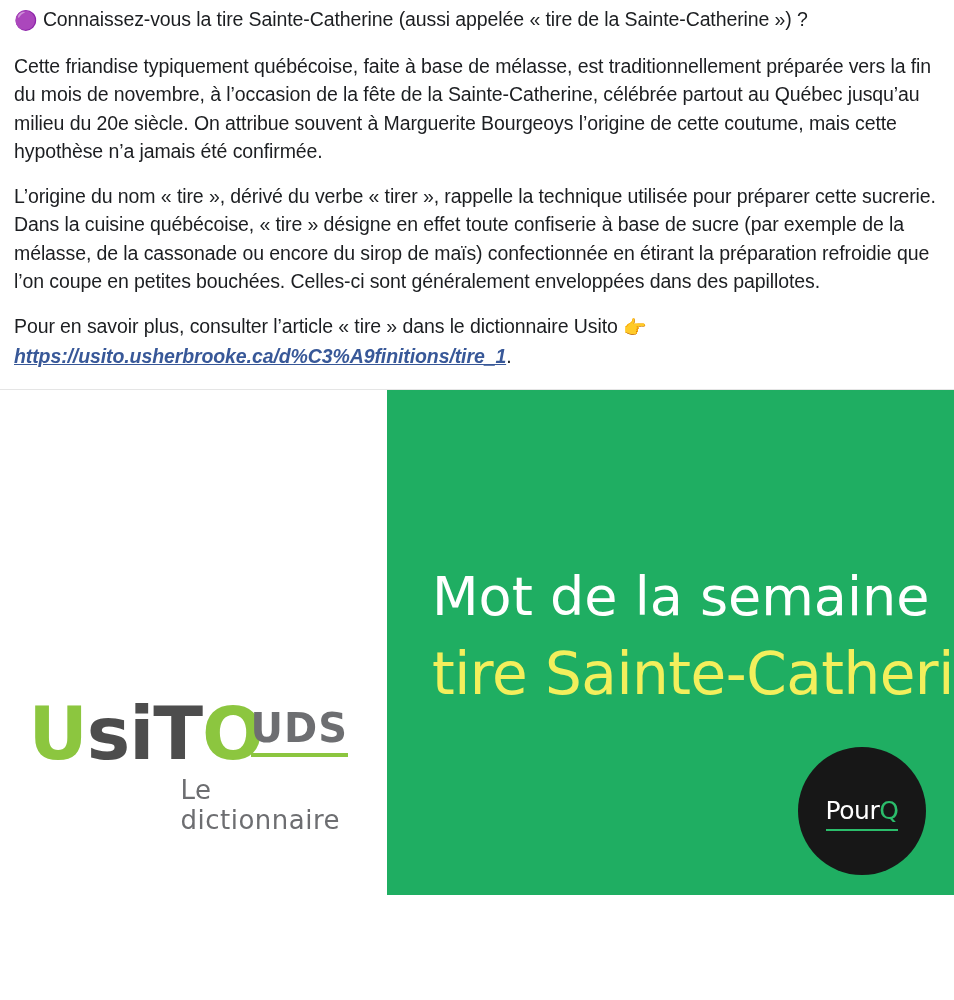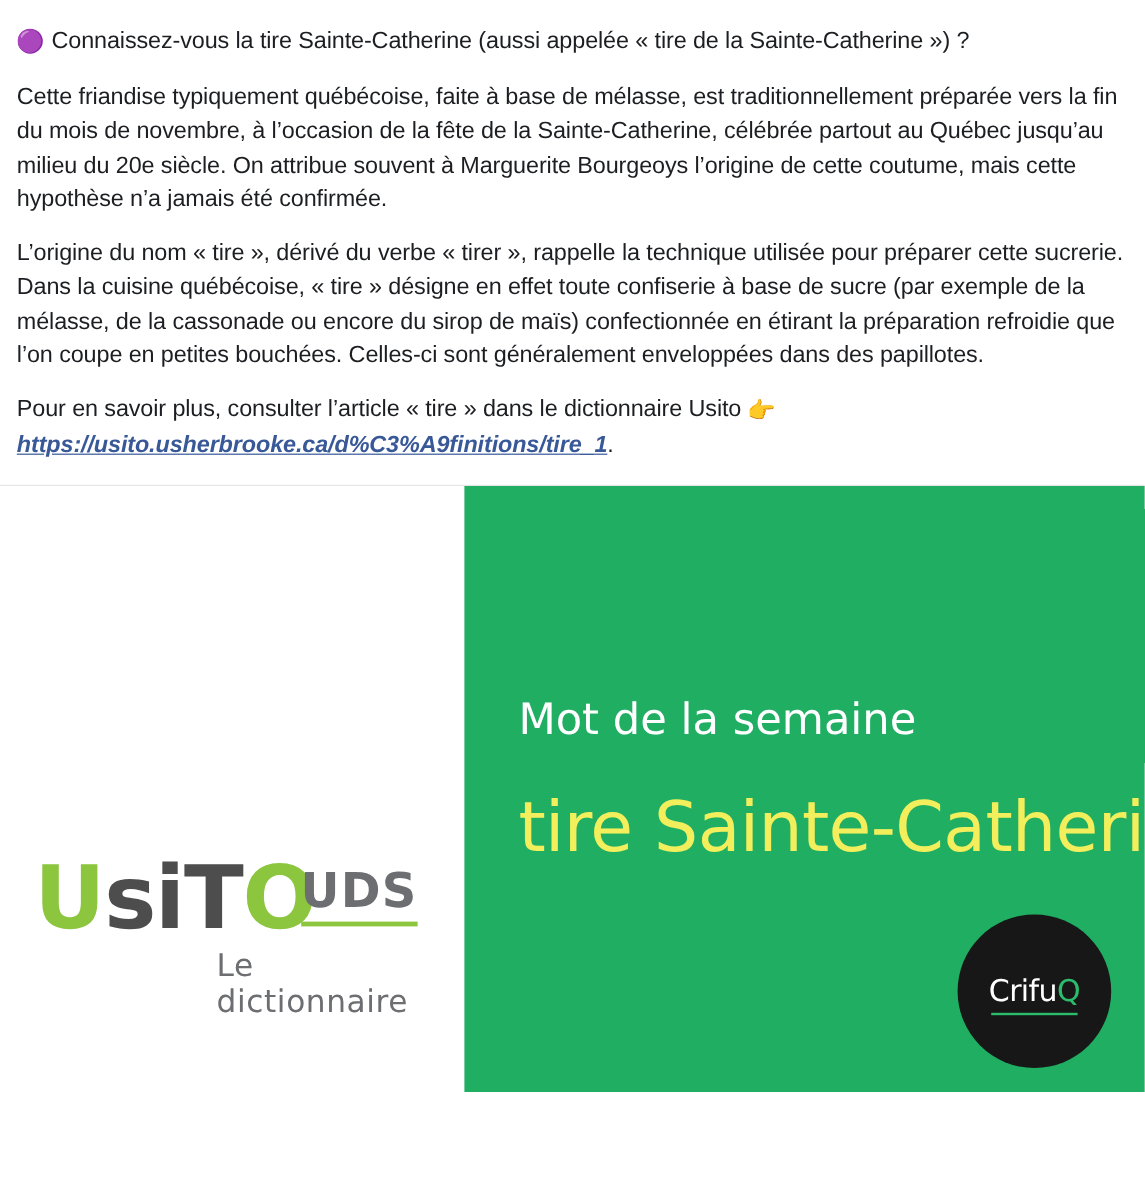--- a/index.html
+++ b/index.html
@@ -23,21 +23,21 @@
     box-sizing: border-box;
   }
   .para {
     font-size: 19.5px;
     line-height: 28.5px;
     margin: 0 0 16px 0;
     color: #1c1e21;
     letter-spacing: -0.1px;
   }
   .para.first {
-    padding-top: 20px;
+    padding-top: 5px;
   }
   .emoji {
     font-size: 19px;
     vertical-align: -1px;
   }
   .link {
     color: #385898;
     font-weight: bold;
     word-break: break-all;
     font-style: italic;
@@ -106,21 +106,21 @@
     height: 505px;
     background: #1fae62;
     position: relative;
     overflow: hidden;
   }
   .mdls {
     position: absolute;
     left: 45px;
     top: 175px;
     font-family: "DejaVu Sans", sans-serif;
-    font-size: 36px;
+    font-size: 54px;
     color: #ffffff;
     letter-spacing: 0px;
     font-weight: 400;
   }
   .tire-title {
     position: absolute;
     left: 45px;
     top: 250px;
     font-family: "DejaVu Sans", sans-serif;
     font-size: 58px;
@@ -190,20 +190,20 @@
         <div class="usito-word"><span class="u1">U</span><span class="u2">si</span><span class="u2">T</span><span class="u3">O</span></div>
         <div class="uds-box">UDS</div>
         <div class="le-dico">Le dictionnaire</div>
       </div>
     </div>
 
     <div class="media-right">
       <div class="mdls">Mot de la semaine</div>
       <div class="tire-title">tire Sainte-Catherine</div>
       <div class="crifuq">
-        <span class="crifuq-text"><span>Crifu</span><span class="q">Q</span></span>
+        <span class="crifuq-text"><span>Pour</span><span class="q">Q</span></span>
         <div class="crifuq-underline"></div>
       </div>
     </div>
 
   </div>
 
 </div>
 
 </body></html>

